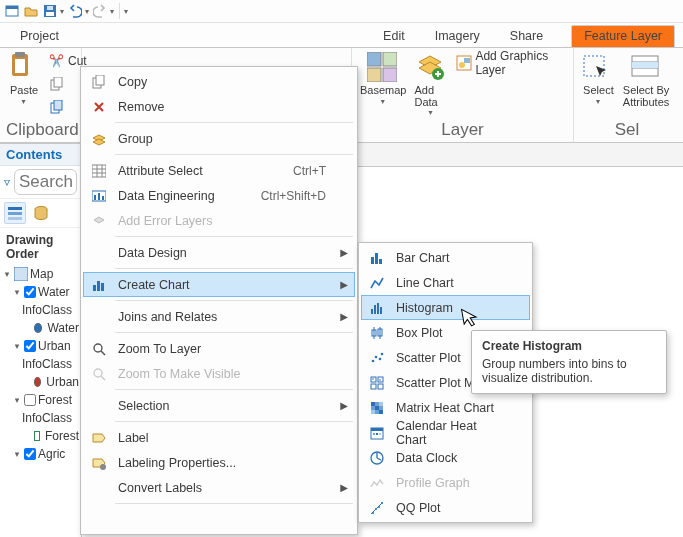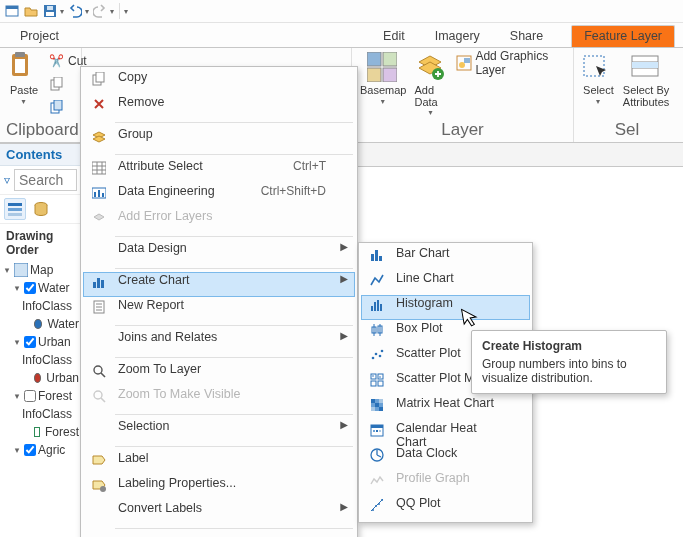--- a/index.html
+++ b/index.html
@@ -114,22 +114,22 @@
     color:#156db5;
     font-size:13px;font-weight:600;
     padding:3px 6px;
     border-bottom:1px solid #d9e3ec;
   }
   .dock-search{
     display:flex;align-items:center;gap:4px;
     padding:3px 4px;border-bottom:1px solid #eee;
   }
   .dock-search input{
-    flex:1;border:1px solid #ccc;border-radius:0;
-    font-size:14px;padding:2px 4px;color:#888;
+    flex:1;border:1px solid #ccc;border-radius:6px;
+    font-size:17px;padding:2px 4px;color:#888;
     min-width:0;
   }
   .dock-toolbar{
     display:flex;gap:4px;padding:3px 4px;border-bottom:1px solid #eee;
   }
   .dock-toolbar .tb{
     width:22px;height:22px;border:1px solid transparent;border-radius:2px;
     display:flex;align-items:center;justify-content:center;
   }
   .dock-toolbar .tb.active{background:#e8f1fb;border-color:#bcd7ef;}
@@ -147,21 +147,21 @@
   
   .menu{
     position:absolute;
     background:#fdfdfd;
     border:1px solid #bfbfbf;
     box-shadow:2px 3px 6px rgba(0,0,0,.22);
     padding:2px;
     font-size:12.5px;
   }
   .menu .row{
-    display:flex;height:25px;
+    display:flex;align-items:center;height:25px;
     padding:0 22px 0 6px;gap:10px;position:relative;
     border:1px solid transparent;
   }
   .menu .row.hi{background:var(--hover);border:1px solid var(--hover-border);}
   .menu .row.dis{color:var(--disabled);}
   .menu .row .mi{width:18px;height:18px;display:flex;align-items:center;justify-content:center;}
   .menu .row .lbl{flex:1;}
   .menu .row .acc{color:#666;font-size:12px;position:absolute;right:28px;}
   .menu .row .arr{position:absolute;right:6px;font-size:10px;color:#555;}
   .menu .sep{height:1px;background:#e0e0e0;margin:3px 2px 3px 32px;}
@@ -532,31 +532,20 @@
     <span class="mi">
         <svg width="14" height="14">
           <rect x="1" y="7" width="3" height="6" fill="#2a71b8"></rect>
           <rect x="5" y="3" width="3" height="10" fill="#2a71b8"></rect>
           <rect x="9" y="5" width="3" height="8" fill="#2a71b8"></rect>
         </svg>
       </span>
     <span class="lbl">Create Chart</span>
     <span class="arr">▶</span>
   </div>
-  <div class="row">
-    <span class="mi">
-        <svg width="14" height="14">
-          <rect x="2" y="1" width="10" height="12" fill="#fff" stroke="#888"></rect>
-          <line x1="4" y1="4" x2="10" y2="4" stroke="#888"></line>
-          <line x1="4" y1="7" x2="10" y2="7" stroke="#888"></line>
-          <line x1="4" y1="10" x2="10" y2="10" stroke="#888"></line>
-        </svg>
-      </span>
-    <span class="lbl">New Report</span>
-  </div>
   <div class="sep"></div>
   <div class="row">
     <span class="mi"></span>
     <span class="lbl">Joins and Relates</span>
     <span class="arr">▶</span>
   </div>
   <div class="sep"></div>
   <div class="row">
     <span class="mi">
         <svg width="14" height="14">

